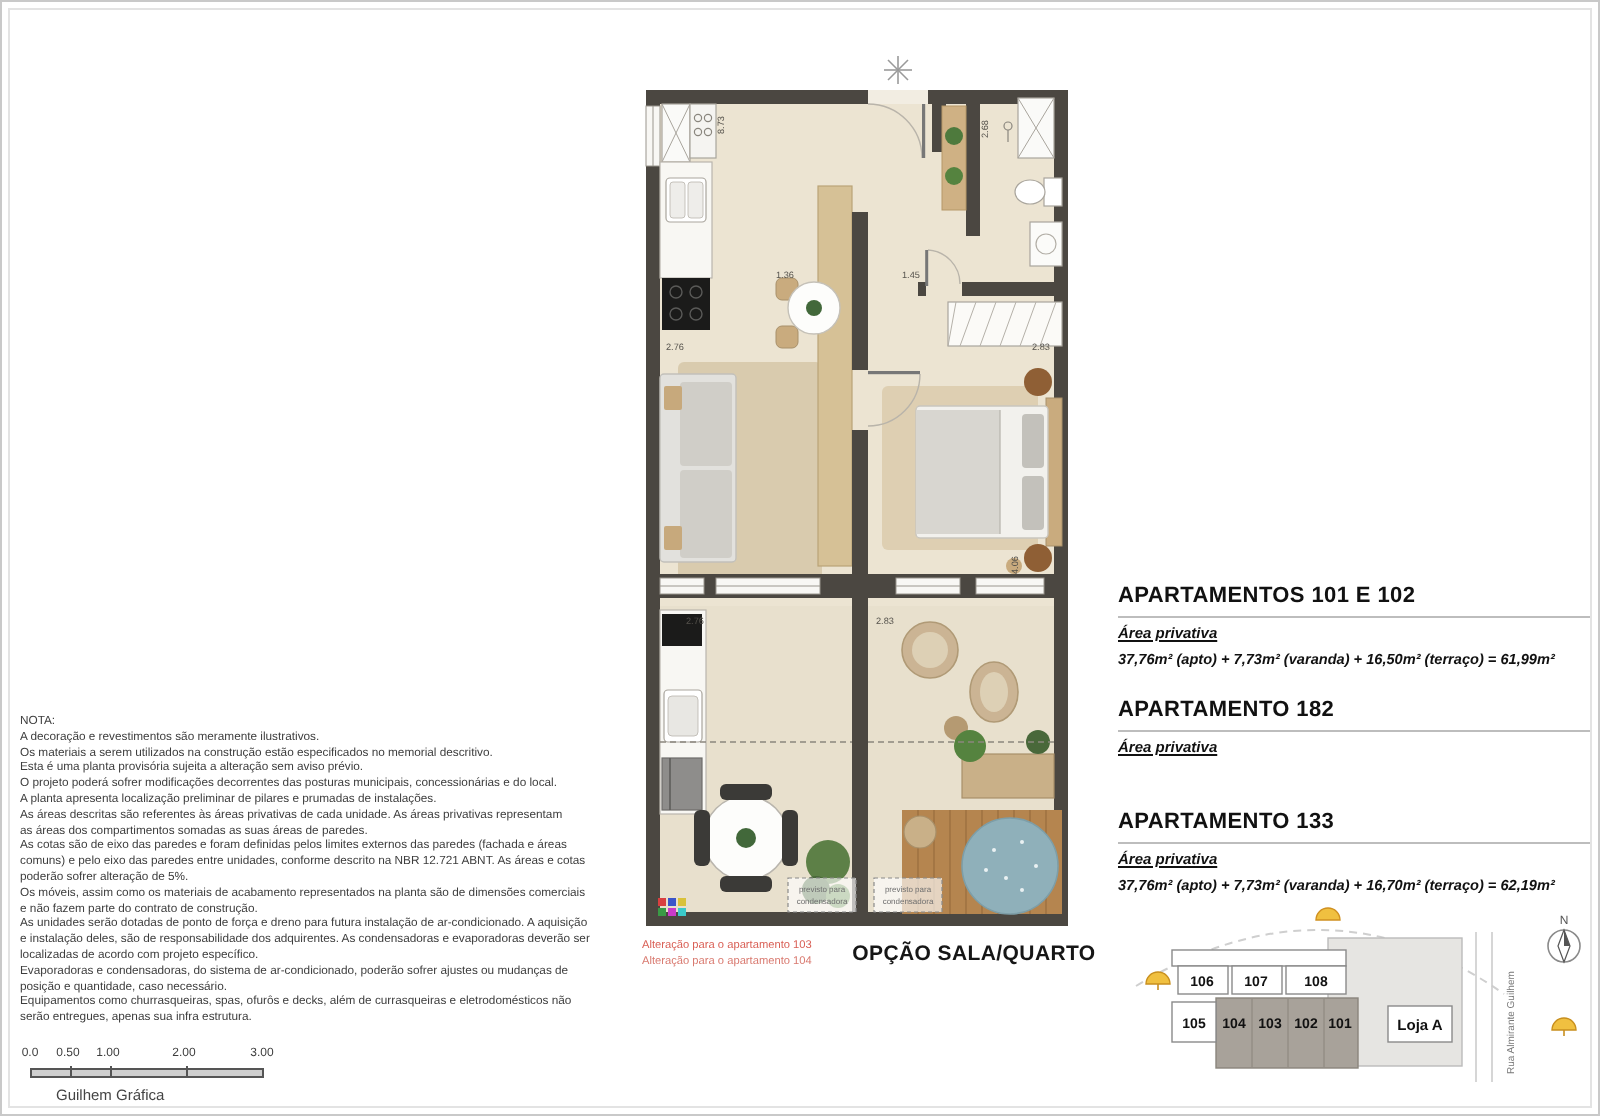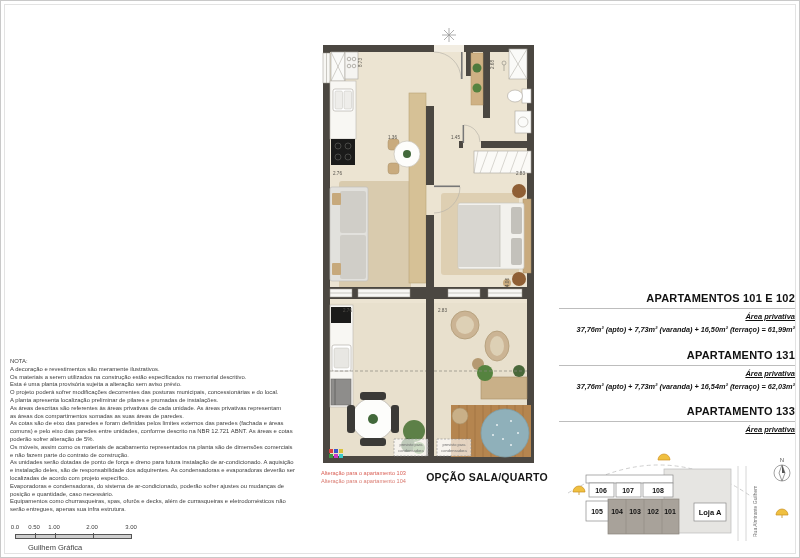--- a/index.html
+++ b/index.html
@@ -23,21 +23,21 @@
   .scale { position:absolute; left:9px; top:523px; width:140px; color:#3d3d3d; }
   .scale .labels { position:relative; height:8px; font-size:6px; }
   .scale .labels span { position:absolute; transform:translateX(-50%); }
   .scale .bar {
     position:relative; margin-left:5px; margin-top:2px; width:117px; height:5px;
     background:#cfcfcf; border:1px solid #555;
   }
   .scale .bar i { position:absolute; top:-2px; bottom:-1px; width:1px; background:#555; }
   .scale .caption { margin-left:18px; margin-top:4px; font-size:7.5px; color:#444; }
   
-  .apt { position:absolute; left:558px; width:236px; text-align:right; color:#111; }
+  .apt { position:absolute; left:558px; width:236px; text-align:left; color:#111; }
   .apt .title { font-size:11px; font-weight:bold; letter-spacing:0.2px; }
   .apt .rule { height:1px; background:#bdbdbd; margin-top:4px; }
   .apt .area-label { margin-top:3px; font-size:7.5px; font-weight:bold; font-style:italic;text-decoration:underline; }
   .apt .formula { margin-top:4px; font-size:7.3px; font-weight:bold; font-style:italic; white-space:nowrap; }
   
   .option-label {
     position:absolute; left:425px; top:470px; width:122px; text-align:center;
     font-size:10.5px; font-weight:bold; color:#161616; letter-spacing:0.2px;
   }
   .alts { position:absolute; left:320px; top:468px; font-size:5.6px; line-height:8px; }
@@ -302,29 +302,29 @@
     <div class="caption">Guilhem Gráfica</div>
   </div>
 
   <div class="apt" style="top:291px">
     <div class="title">APARTAMENTOS 101 E 102</div>
     <div class="rule"></div>
     <div class="area-label">Área privativa</div>
     <div class="formula">37,76m² (apto) + 7,73m² (varanda) + 16,50m² (terraço) = 61,99m²</div>
   </div>
   <div class="apt" style="top:348px">
-    <div class="title">APARTAMENTO 131</div>
+    <div class="title">APARTAMENTO 182</div>
     <div class="rule"></div>
     <div class="area-label">Área privativa</div>
-    <div class="formula">37,76m² (apto) + 7,73m² (varanda) + 16,54m² (terraço) = 62,03m²</div>
   </div>
   <div class="apt" style="top:404px">
     <div class="title">APARTAMENTO 133</div>
     <div class="rule"></div>
     <div class="area-label">Área privativa</div>
+    <div class="formula">37,76m² (apto) + 7,73m² (varanda) + 16,70m² (terraço) = 62,19m²</div>
   </div>
 
   <div class="option-label">OPÇÃO SALA/QUARTO</div>
   <div class="alts">
     <div class="a1">Alteração para o apartamento 103</div>
     <div class="a2">Alteração para o apartamento 104</div>
   </div>
 
   <svg viewBox="0 0 245 105" style="position:absolute;left:555px;top:450px;width:245px;height:105px">
     <path d="M 12,42 Q 108,-16 196,46" fill="none" stroke="#cfcfcf" stroke-width="1" stroke-dasharray="4,3"></path>

